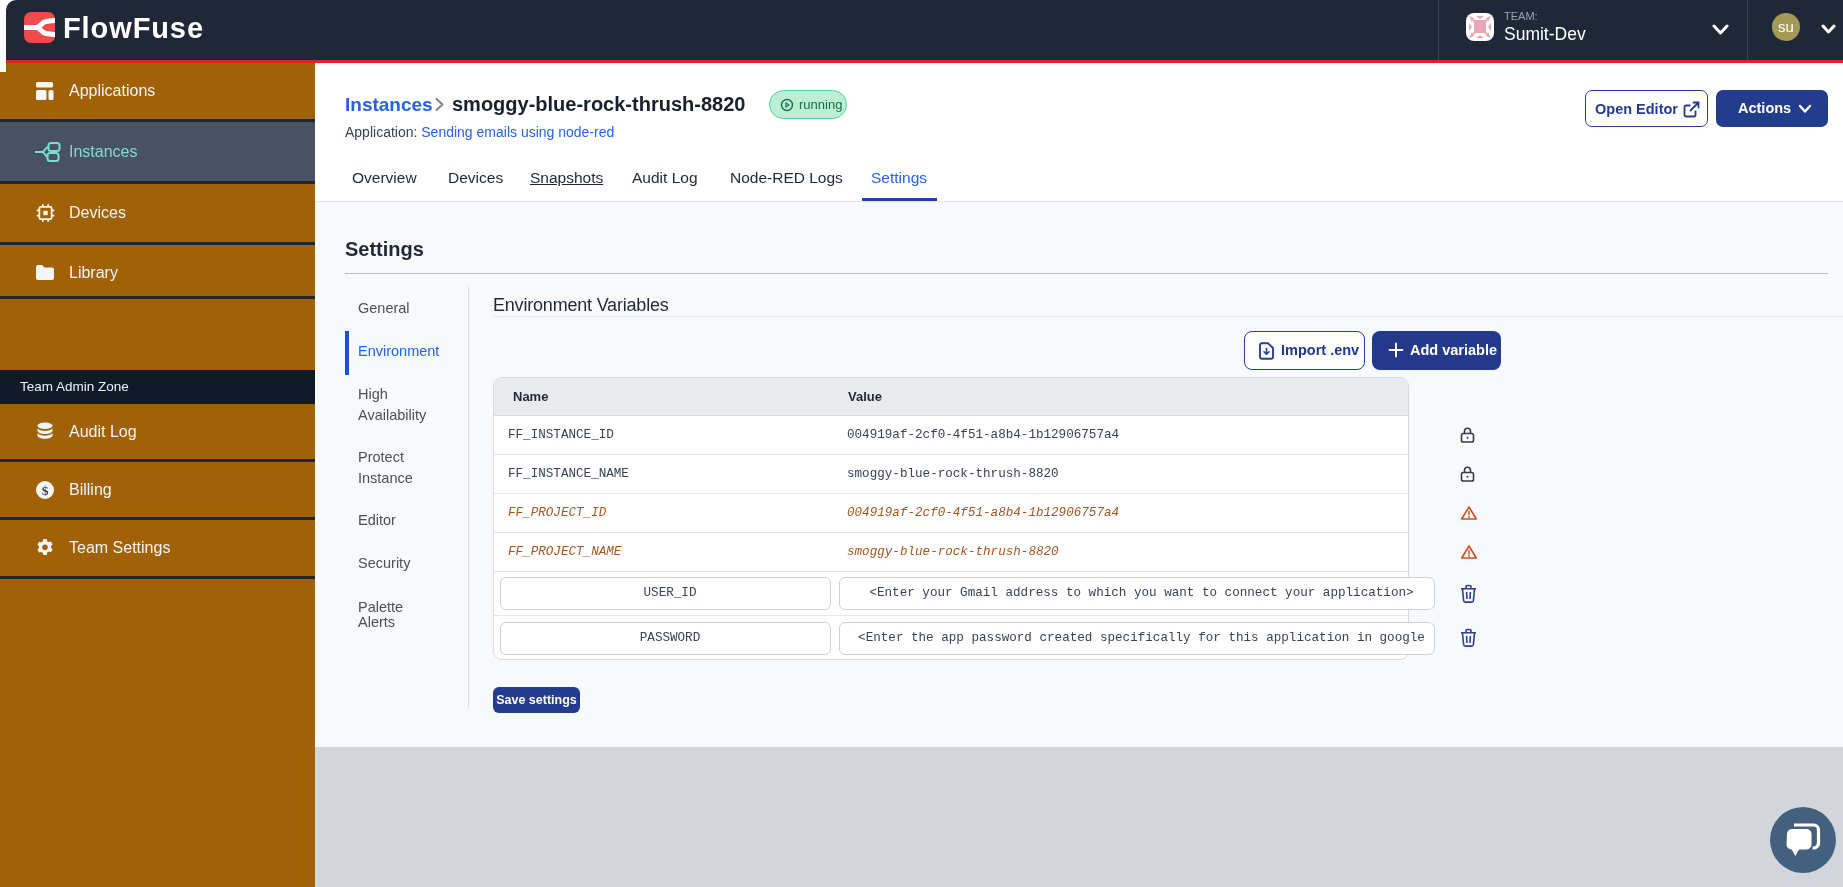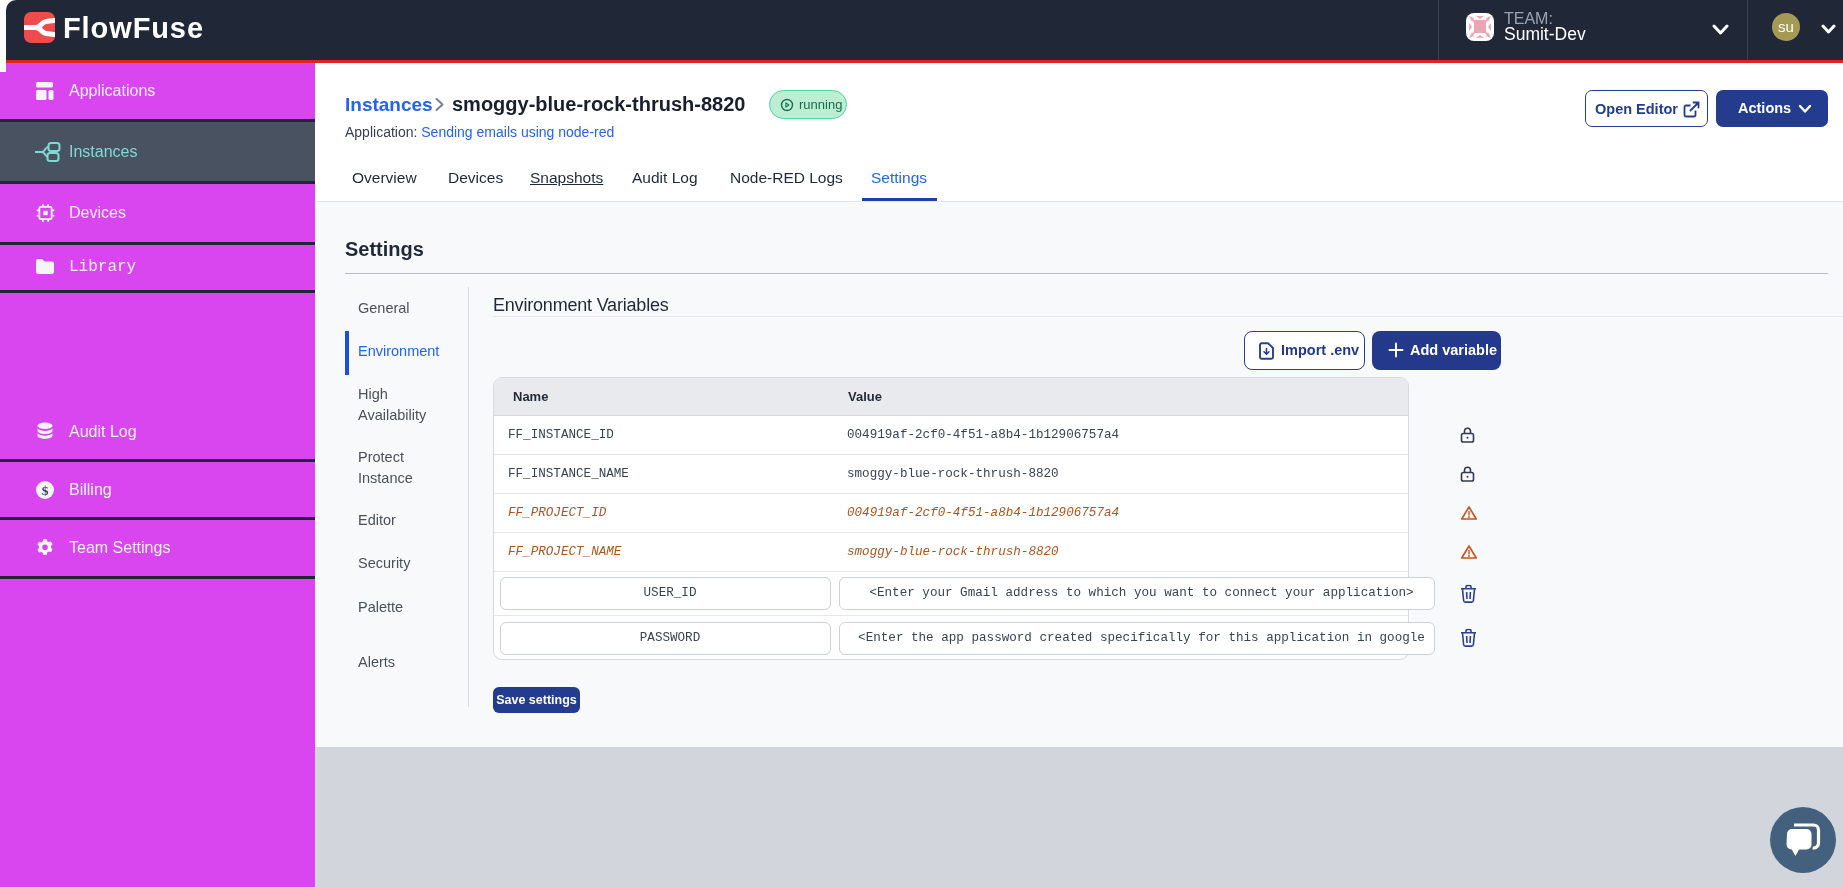--- a/index.html
+++ b/index.html
@@ -35,35 +35,35 @@
     <div class="abs" style="left:1741px; top:0; width:1px; height:60px; background:#39424f;"></div>
 
     <div class="abs" style="left:1460px; top:13px; width:28px; height:28px;">
       <svg width="28" height="28" viewBox="0 0 28 28">
         <rect x="0" y="0" width="28" height="28" rx="8" fill="#ffffff"></rect>
         <rect x="8" y="7" width="12" height="13" fill="#eba6b5"></rect>
         <path d="M3 3 l5 2 -2 4 z M25 3 l-5 2 2 4 z M3 25 l5 -2 -2 -4 z M25 25 l-5 -2 2 -4 z M10 3 l4 3 4 -3 z M3 10 l3 4 -3 4 z M25 10 l-3 4 3 4 z M10 25 l4 -3 4 3 z" fill="#eba6b5"></path>
         <path d="M6 6 l3 1 -1 3 z M22 6 l-3 1 1 3 z M6 22 l3 -1 -1 -3 z M22 22 l-3 -1 1 -3 z" fill="#eba6b5"></path>
       </svg>
     </div>
-    <div class="abs" style="left:1498px; top:10px; font-size:16px; color:#9ba3b0;">TEAM:</div>
+    <div class="abs" style="left:1498px; top:10px; font-size:11px; color:#9ba3b0;">TEAM:</div>
     <div class="abs" style="left:1498px; top:24px; font-size:17.5px; color:#ffffff;">Sumit-Dev</div>
     <svg class="abs" style="left:1706px; top:24px;" width="17" height="12" viewBox="0 0 17 12">
         <path d="M2 2 L8.5 9 L15 2" fill="none" stroke="#ffffff" stroke-width="3" stroke-linecap="round" stroke-linejoin="round"></path>
       </svg>
 
     <div class="abs" style="left:1766px; top:13px; width:28px; height:28px; border-radius:50%; background:#a59a55; color:#fff; font-size:15px; text-align:center; line-height:27px;">su</div>
     <svg class="abs" style="left:1815px; top:24px;" width="15" height="11" viewBox="0 0 15 11">
         <path d="M2 2 L7.5 8 L13 2" fill="none" stroke="#ffffff" stroke-width="3" stroke-linecap="round" stroke-linejoin="round"></path>
       </svg>
   </div>
 
   <div class="abs" style="left:6px; top:60px; width:1837px; height:3px; background:#e12222;"></div>
 
-  <div class="abs" style="left:0; top:63px; width:315px; height:824px; background:#d946ef;">
+  <div class="abs" style="left:0; top:63px; width:315px; height:824px; background:#a16207;">
 
     <div class="abs sbrow" style="top:0; height:59px;">
       <svg class="sbicon" width="20" height="20" viewBox="0 0 20 20">
           <rect x="1" y="1" width="17" height="5.5" rx="1.5" fill="#f3f5f8"></rect>
           <rect x="1" y="9" width="10.5" height="10" rx="1.5" fill="#f3f5f8"></rect>
           <rect x="13.5" y="9" width="5" height="10" rx="1.5" fill="#f3f5f8"></rect>
         </svg>
       <span class="sblabel">Applications</span>
     </div>
     <div class="abs sbrow" style="top:59px; height:62px; background:#495261;">
@@ -79,26 +79,27 @@
     <div class="abs sbrow" style="top:121px; height:61px;">
       <svg class="sbicon" width="21" height="21" viewBox="0 0 24 24">
           <g fill="none" stroke="#f3f5f8" stroke-width="2">
             <rect x="5" y="5" width="14" height="14" rx="1.5"></rect>
             <rect x="9.5" y="9.5" width="5" height="5" fill="#f3f5f8" stroke="none"></rect>
             <path d="M9 5V2 M15 5V2 M9 22V19 M15 22V19 M5 9H2 M5 15H2 M22 9H19 M22 15H19"></path>
           </g>
         </svg>
       <span class="sblabel">Devices</span>
     </div>
-    <div class="abs sbrow" style="top:180px; height:50px;font-family:Liberation Mono, monospace;">
+    <div class="abs sbrow" style="top:186px; height:50px;">
       <svg class="sbicon" width="20" height="20" viewBox="0 0 20 20">
           <path d="M1 4 a2 2 0 0 1 2-2 h4 l2.5 2.5 H17 a2 2 0 0 1 2 2 V15 a2 2 0 0 1 -2 2 H3 a2 2 0 0 1 -2-2 Z" fill="#f3f5f8"></path>
         </svg>
       <span class="sblabel">Library</span>
     </div>
+    <div class="abs" style="top:307px; left:0; width:315px; height:34px; background:#111a2b; color:#eef1f5; font-size:13.5px; line-height:34px; padding-left:20px;">Team Admin Zone</div>
     <div class="abs sbrow" style="top:341px; height:58px; ">
       <svg class="sbicon" width="20" height="20" viewBox="0 0 20 20">
           <ellipse cx="10" cy="3.8" rx="7.5" ry="3.2" fill="#f3f5f8"></ellipse>
           <path d="M2.5 6.5 c1.5 1.6 4.3 2.4 7.5 2.4 s6-0.8 7.5-2.4 v2.3 c0 1.8-3.4 3.2-7.5 3.2 s-7.5-1.4-7.5-3.2 z" fill="#f3f5f8"></path>
           <path d="M2.5 11.3 c1.5 1.6 4.3 2.4 7.5 2.4 s6-0.8 7.5-2.4 v2.3 c0 1.8-3.4 3.2-7.5 3.2 s-7.5-1.4-7.5-3.2 z" fill="#f3f5f8"></path>
         </svg>
       <span class="sblabel">Audit Log</span>
     </div>
     <div class="abs sbrow" style="top:399px; height:58px;">
       <svg class="sbicon" width="20" height="20" viewBox="0 0 20 20">
@@ -166,21 +167,21 @@
   <div class="abs" style="left:345px; top:273px; width:1483px; height:1px; background:#b6bbc4;"></div>
 
   <div class="abs subnav" style="top:298px;">General</div>
   <div class="abs" style="left:345px; top:331px; width:4px; height:44px; background:#1d4ed8;"></div>
   <div class="abs subnav" style="top:341px; color:#2563eb;">Environment</div>
   <div class="abs subnav" style="top:384px;">High<br>Availability</div>
   <div class="abs subnav" style="top:447px;">Protect<br>Instance</div>
   <div class="abs subnav" style="top:510px;">Editor</div>
   <div class="abs subnav" style="top:553px;">Security</div>
   <div class="abs subnav" style="top:597px;">Palette</div>
-  <div class="abs subnav" style="top:652px;">Alerts</div>
+  <div class="abs subnav" style="top:612px;">Alerts</div>
   <div class="abs" style="left:468px; top:287px; width:1px; height:420px; background:#d9dce1;"></div>
 
   <div class="abs" style="left:493px; top:295px; font-size:18px; font-weight:normal; color:#1f2937; letter-spacing:-0.2px;">Environment Variables</div>
   <div class="abs" style="left:493px; top:316px; width:1350px; height:1px; background:#e5e7eb;"></div>
 
 
   <div class="abs" style="left:1244px; top:331px; width:121px; height:39px; background:#fff; border:1.5px solid #27408f; border-radius:8px;">
     <svg class="abs" style="left:13px; top:10px;" width="17" height="18" viewBox="0 0 17 18">
         <path d="M2 3 a1.8 1.8 0 0 1 1.8-1.8 H10 L15 6 V15 a1.8 1.8 0 0 1 -1.8 1.8 H3.8 A1.8 1.8 0 0 1 2 15 Z" fill="none" stroke="#27408f" stroke-width="1.9"></path>
         <path d="M8.5 6.5 V12 M6 9.8 L8.5 12.3 L11 9.8" fill="none" stroke="#27408f" stroke-width="1.6" stroke-linecap="round" stroke-linejoin="round"></path>

